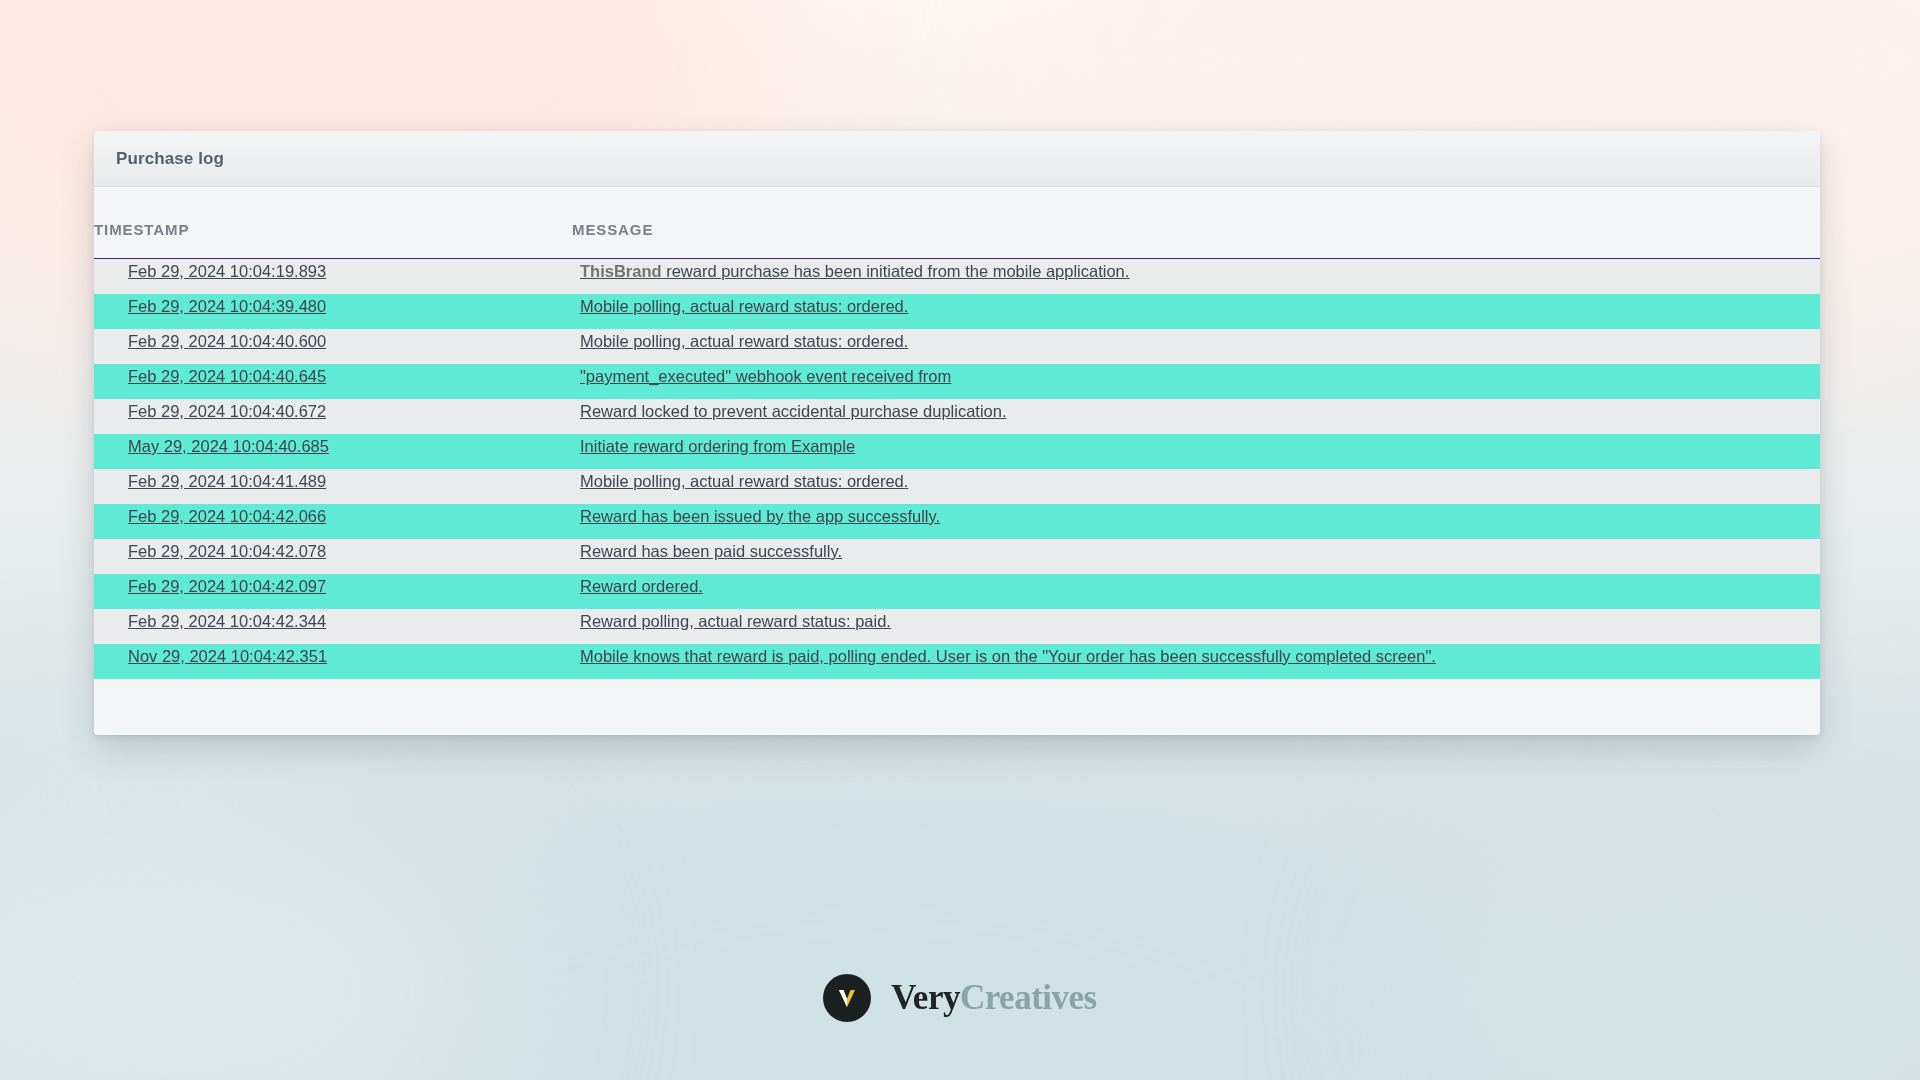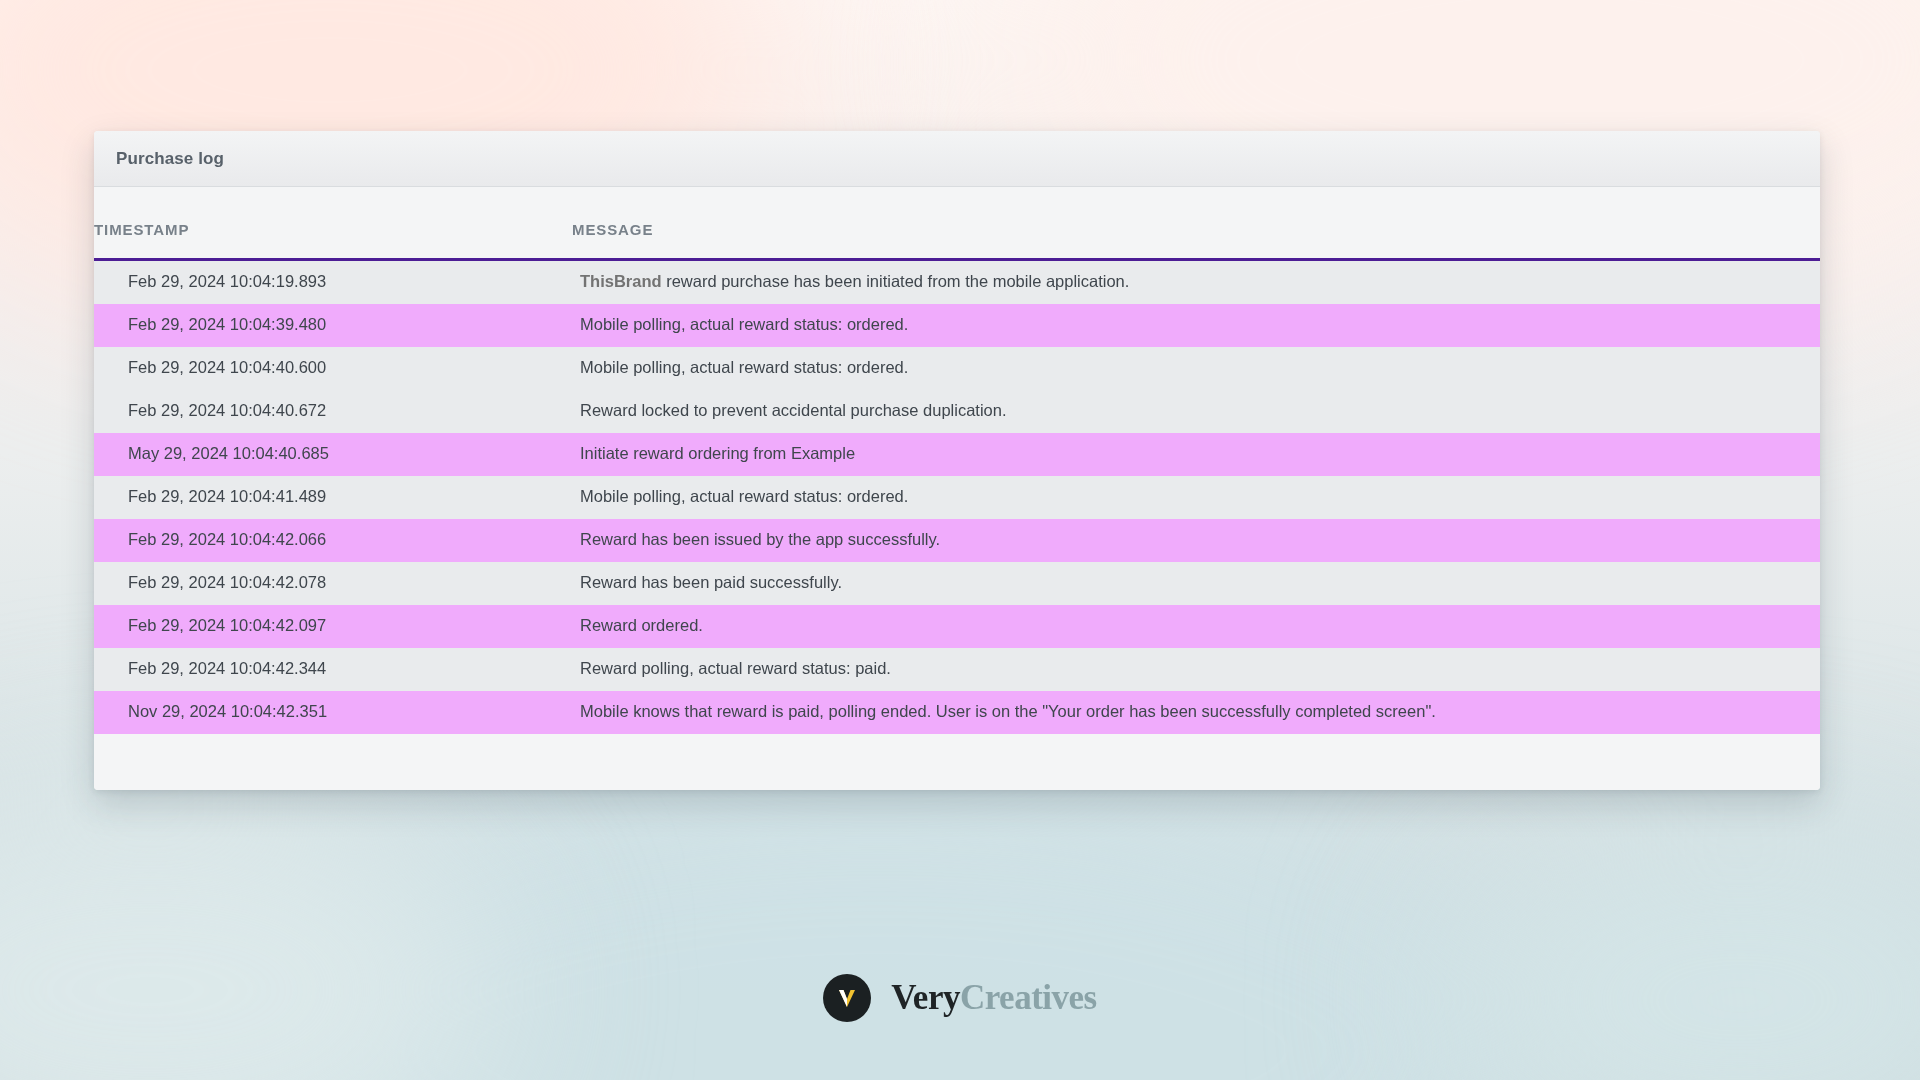--- a/index.html
+++ b/index.html
@@ -80,44 +80,45 @@
     table-layout: fixed;
   }
 
   table.log-table thead th {
     text-align: left;
     font-size: 15px;
     font-weight: bold;
     color: #78818a;
     letter-spacing: 0.9px;
     padding: 34px 0 20px 0;
-    border-bottom: 3px solid #4c1d95;
+    border-bottom: 1px solid #4c1d95;
     background: #f4f5f6;
     margin-left: 12px;
   }
 
   th.col-timestamp, td.col-timestamp { width: 478px; padding-left: 34px; }
   th.col-message, td.col-message { padding-left: 8px; }
 
   table.log-table tbody td {
     font-size: 16.5px;
     color: #3f464d;
-    padding-top: 11px;
+    padding-top: 3px;
     padding-bottom: 13px;
     vertical-align: middle;
     white-space: nowrap;
     overflow: hidden;
     text-overflow: ellipsis;
+    text-decoration: underline;
   }
 
   table.log-table tbody tr.row-odd td {
     background: #e9ebed;
   }
   table.log-table tbody tr.row-even td {
-    background: #f0abfc;
+    background: #5eead4;
   }
 
   td.col-timestamp {
     color: #3c444b;
   }
 
   .msg-strong { font-weight: bold; color: #737373; }
 
   
   .footer {
@@ -178,20 +179,24 @@
               <td class="col-timestamp">Feb 29, 2024 10:04:19.893</td>
               <td class="col-message"><span class="msg-strong">ThisBrand</span><span> reward purchase has been initiated from the mobile application.</span></td>
             </tr>
             <tr class="row-even">
               <td class="col-timestamp">Feb 29, 2024 10:04:39.480</td>
               <td class="col-message">Mobile polling, actual reward status: ordered.</td>
             </tr>
             <tr class="row-odd">
               <td class="col-timestamp">Feb 29, 2024 10:04:40.600</td>
               <td class="col-message">Mobile polling, actual reward status: ordered.</td>
+            </tr>
+            <tr class="row-even">
+              <td class="col-timestamp">Feb 29, 2024 10:04:40.645</td>
+              <td class="col-message">"payment_executed" webhook event received from</td>
             </tr>
             <tr class="row-odd">
               <td class="col-timestamp">Feb 29, 2024 10:04:40.672</td>
               <td class="col-message">Reward locked to prevent accidental purchase duplication.</td>
             </tr>
             <tr class="row-even">
               <td class="col-timestamp">May 29, 2024 10:04:40.685</td>
               <td class="col-message">Initiate reward ordering from Example</td>
             </tr>
             <tr class="row-odd">

